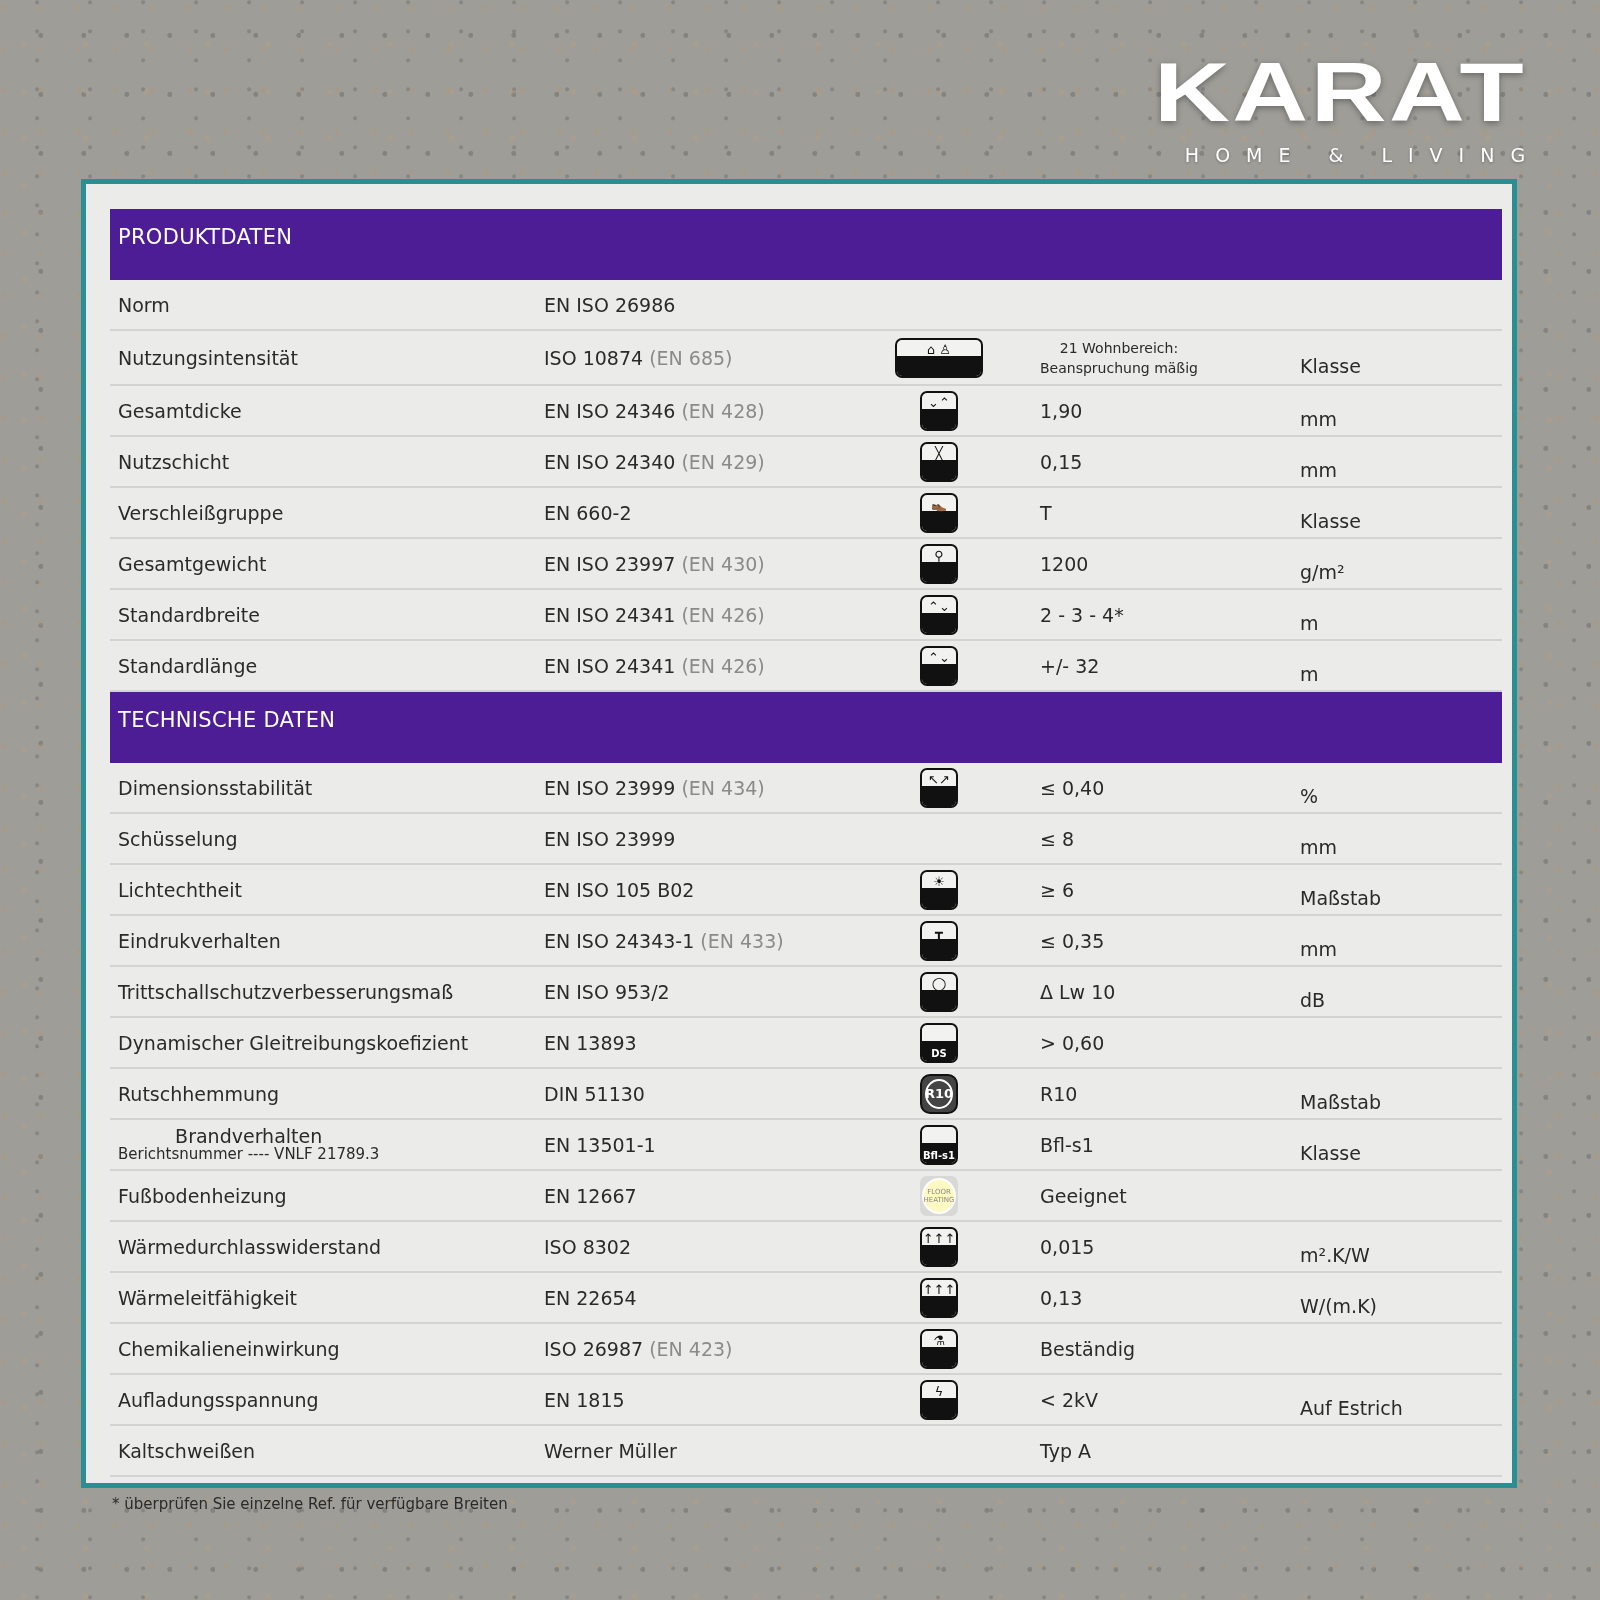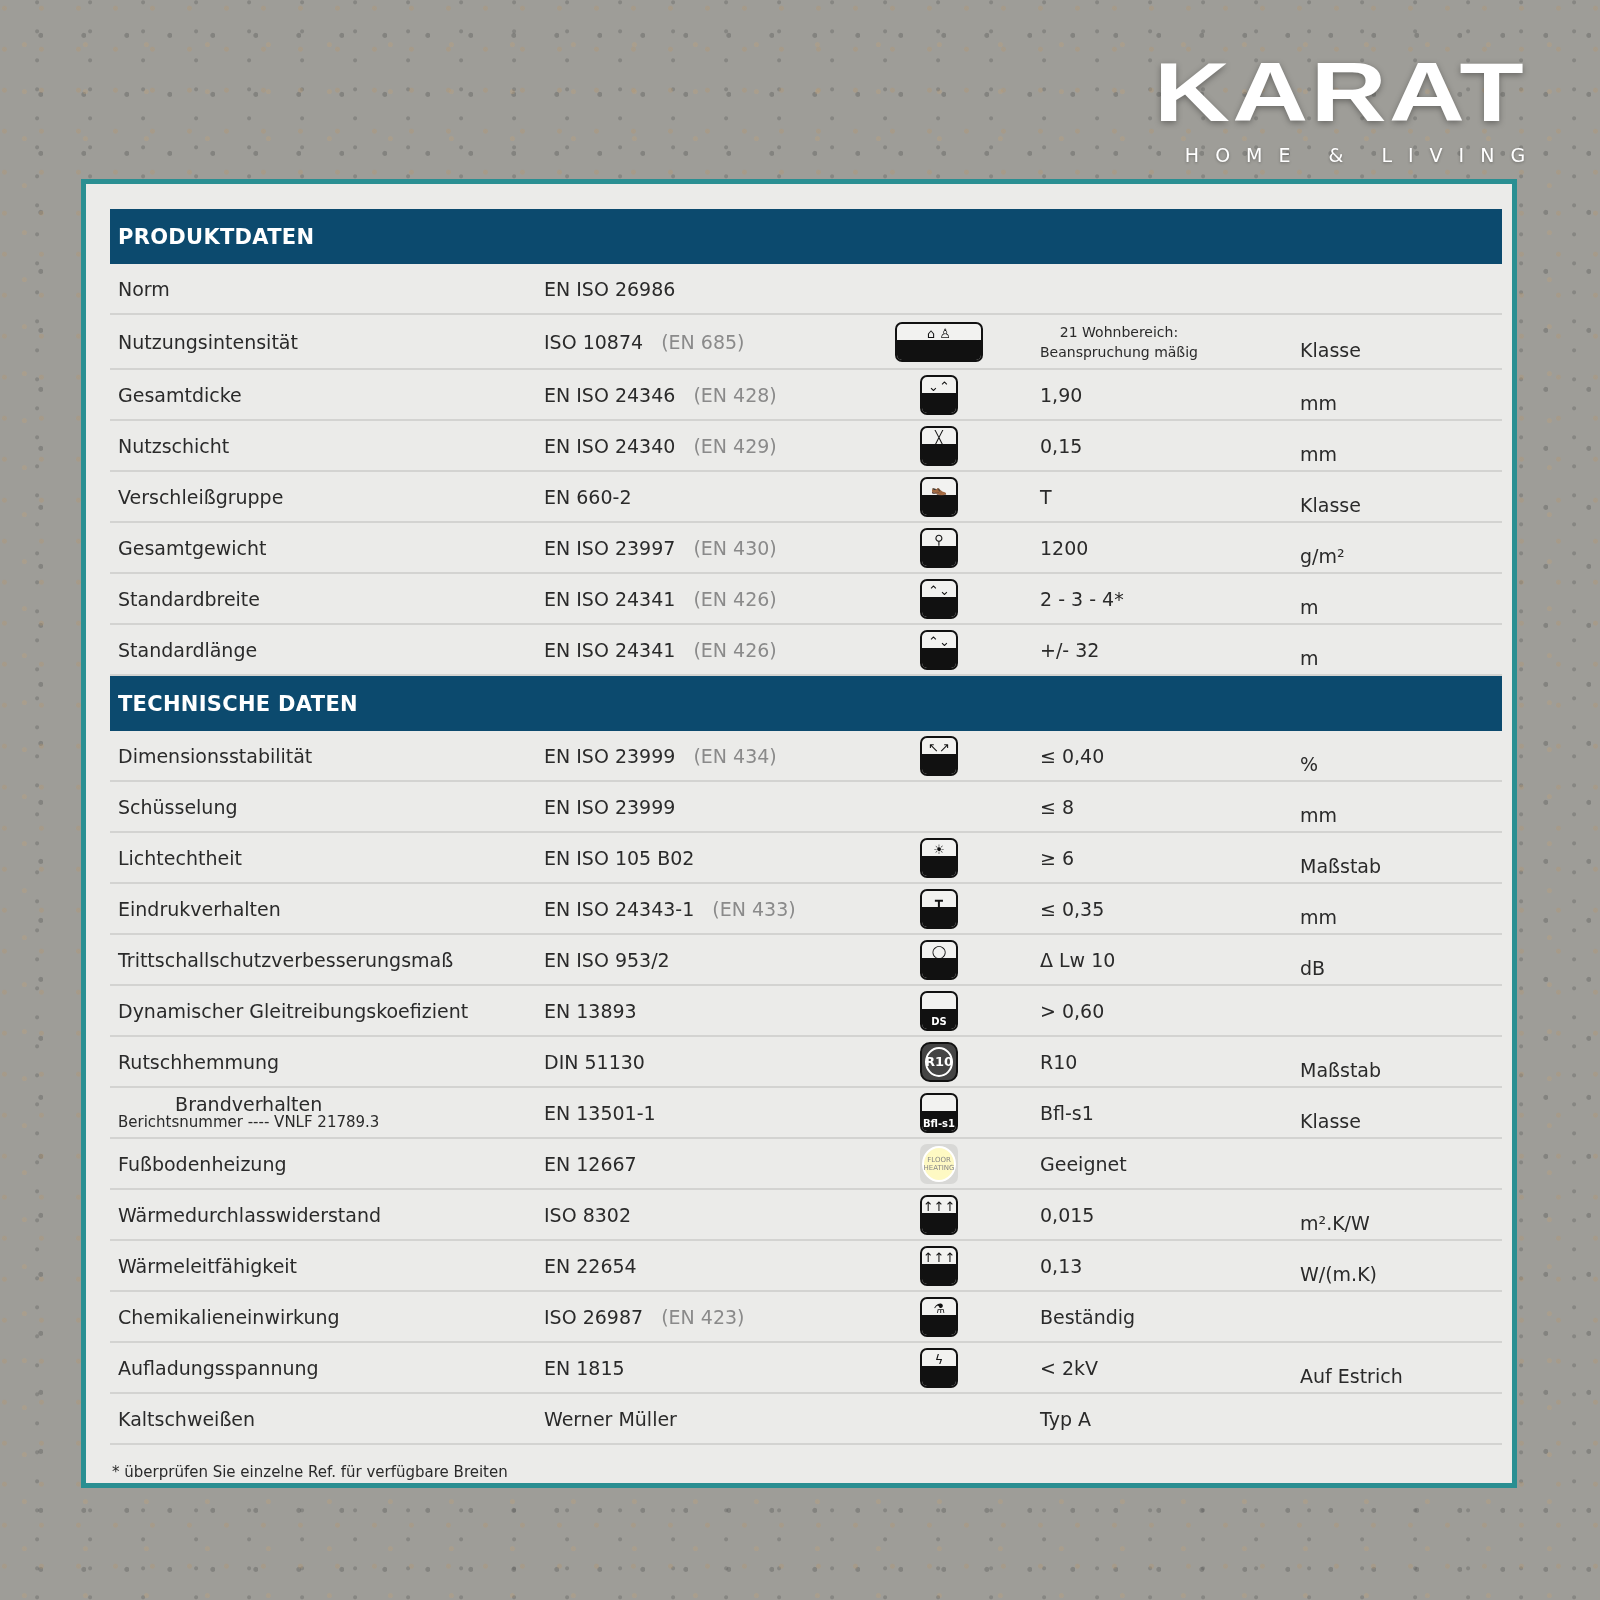--- a/index.html
+++ b/index.html
@@ -17,35 +17,35 @@
   .logo { position:absolute; left:1108px; top:52px; width:440px; text-align:center; color:#fff; }
   .logo .brand { font-family:"Liberation Sans", sans-serif; font-weight:900; font-size:84px; letter-spacing:2px; line-height:80px; text-shadow:0 2px 6px rgba(0,0,0,.35); transform:scaleX(1.25); transform-origin:left; display:inline-block; margin-left:-50px;}
   .logo .tag { font-family:"DejaVu Sans", sans-serif; font-size:19px; letter-spacing:16px; margin-top:12px; margin-left:70px; text-shadow:0 1px 3px rgba(0,0,0,.3); }
   .card {
     position:absolute; left:81px; top:179px; width:1436px; height:1309px;
     box-sizing:border-box; border:5px solid #2a8f92;
     background:#ebebe9;
   }
   .inner { position:absolute; left:24px; top:25px; width:1392px; }
   .section {
-    background:#0c4a6e; color:#fff; height:55px; line-height:56px;
-    padding-left:8px; font-size:21px; letter-spacing:.3px; font-weight:700;
+    background:#4c1d95; color:#fff; height:71px; line-height:56px;
+    padding-left:8px; font-size:21px; letter-spacing:.3px; font-weight:400;
   }
   .row {
     position:relative; height:49px; border-bottom:2px solid #d3d3d1;
     font-size:19px; color:#2a2a2a;
   }
   .row.tall { height:53px; }
   .cell { position:absolute; top:0; height:100%; display:flex; align-items:center; }
   .c1 { left:8px;justify-content:center; }
   .c2 { left:434px; }
   .c3 { left:774px; width:110px; justify-content:center; }
   .c4 { left:930px; }
   .c5 { left:1190px;margin-top:8px; }
-  .muted { color:#8a8a8a;margin-left:12px; }
+  .muted { color:#8a8a8a; }
   .small { font-size:14px; line-height:18px; }
   .sub { font-size:15px; display:block; margin-top:-2px; }
   .twoline { flex-direction:column; align-items:center; justify-content:center; line-height:20px; }
   .icon { width:38px; height:40px; border:2px solid #111; border-radius:7px; box-sizing:border-box; position:relative; overflow:hidden; background:#f2f2f0; }
   .icon .fill { position:absolute; left:0; right:0; bottom:0; height:55%; background:#111; }
   .icon .glyph { position:absolute; left:0; right:0; top:3px; text-align:center; font-size:13px; color:#111; line-height:14px; }
   .icon .lowglyph { position:absolute; left:0; right:0; bottom:2px; text-align:center; font-size:10px; color:#fff; font-weight:bold; }
   .icon.wide { width:88px; }
   .icon.round { border-radius:10px; background:#444; }
   .icon.round .ring { position:absolute; left:3px; top:3px; right:3px; bottom:3px; border:2px solid #fff; border-radius:50%; color:#fff; font-weight:bold; font-size:13px; display:flex; align-items:center; justify-content:center; }

